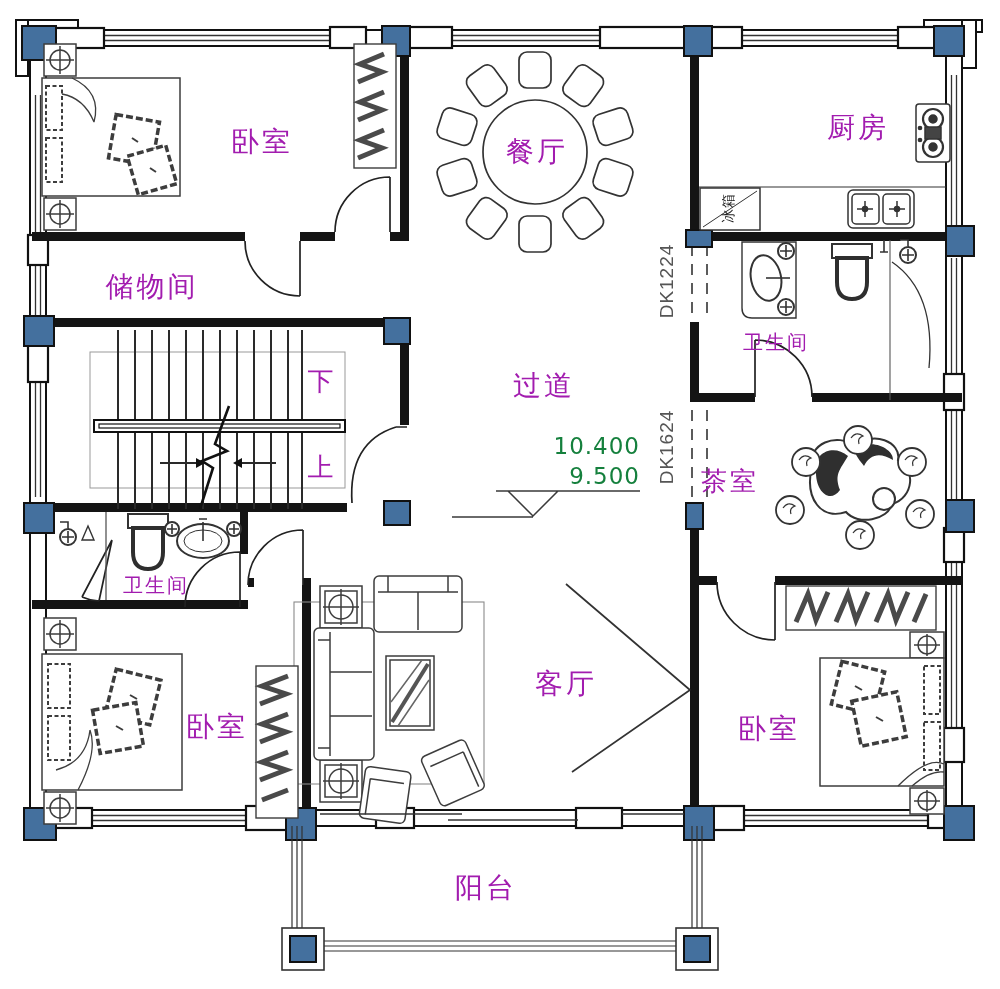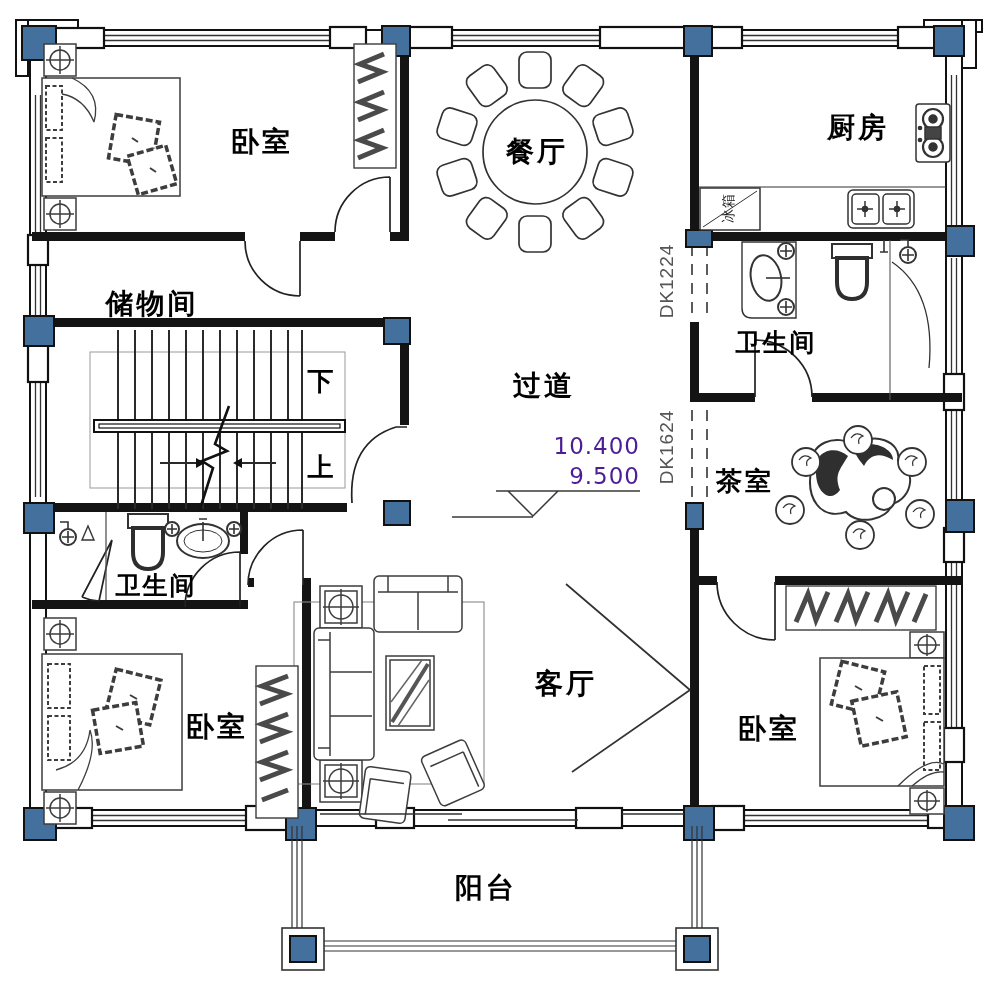--- a/index.html
+++ b/index.html
@@ -1,23 +1,23 @@
 <!DOCTYPE html>
 <html><head>
 <meta charset="utf-8">
 <style>
   html,body{margin:0;padding:0;background:#fff;}
   .plan{position:relative;width:1000px;height:989px;background:#fff;overflow:hidden;
         font-family:"Liberation Sans","DejaVu Sans",sans-serif;}
   .plan svg{position:absolute;left:0;top:0;}
-  .lbl{position:absolute;transform:translate(-50%,-50%);color:#000000;font-size:28px;
-       letter-spacing:3px;white-space:nowrap;font-weight:700;}
+  .lbl{position:absolute;transform:translate(-50%,-50%);color:#a21caf;font-size:28px;
+       letter-spacing:3px;white-space:nowrap;font-weight:400;}
   .lbl.md{font-size:26px;}
-  .lbl.sm{font-size:25px;letter-spacing:2px;}
-  .num{position:absolute;transform:translate(-100%,-50%);color:#4c1d95;font-size:23px;
+  .lbl.sm{font-size:20px;letter-spacing:2px;}
+  .num{position:absolute;transform:translate(-100%,-50%);color:#15803d;font-size:23px;
        letter-spacing:1px;white-space:nowrap;font-family:"DejaVu Sans","Liberation Sans",sans-serif;}
   .dk{position:absolute;transform:translate(-50%,-50%) rotate(-90deg);color:#555;
       font-size:19px;letter-spacing:1px;white-space:nowrap;}
   .vtext{position:absolute;transform:translate(-50%,-50%) rotate(-90deg);color:#222;
          font-size:14px;letter-spacing:1px;white-space:nowrap;}
 </style>
 </head>
 <body>
 
 <div class="plan">
@@ -398,32 +398,32 @@
     <rect x="676" y="928" width="42" height="42" stroke-width="1.6"></rect>
     <rect x="684" y="936" width="26" height="26" class="col" stroke="#111" stroke-width="2" fill="#44709e"></rect>
   </g>
 
   <g stroke="#333" stroke-width="1.4">
     <path d="M320,814 H462 M448,820 H578 M622,814 H684"></path>
   </g>
 </svg>
 
 <div class="lbl" style="left:262px;top:142px">卧室</div>
-<div class="lbl" style="left:152px;top:304px">储物间</div>
+<div class="lbl" style="left:152px;top:287px">储物间</div>
 <div class="lbl md" style="left:322px;top:381px">下</div>
 <div class="lbl md" style="left:322px;top:467px">上</div>
 <div class="lbl sm" style="left:156px;top:585px">卫生间</div>
 <div class="lbl" style="left:217px;top:727px">卧室</div>
 <div class="lbl" style="left:537px;top:152px">餐厅</div>
 <div class="lbl" style="left:544px;top:386px">过道</div>
 <div class="num" style="left:640px;top:446px">10.400</div>
 <div class="num" style="left:640px;top:476px">9.500</div>
 <div class="lbl" style="left:566px;top:684px">客厅</div>
 <div class="lbl" style="left:486px;top:888px">阳台</div>
 <div class="lbl" style="left:858px;top:128px">厨房</div>
 <div class="lbl sm" style="left:776px;top:342px">卫生间</div>
-<div class="lbl md" style="left:745px;top:481px">茶室</div>
+<div class="lbl md" style="left:730px;top:481px">茶室</div>
 <div class="lbl" style="left:769px;top:729px">卧室</div>
 <div class="dk" style="left:667px;top:281px">DK1224</div>
 <div class="dk" style="left:667px;top:447px">DK1624</div>
 <div class="vtext" style="left:729px;top:208px">冰箱</div>
 
 </div>
 
 </body></html>

